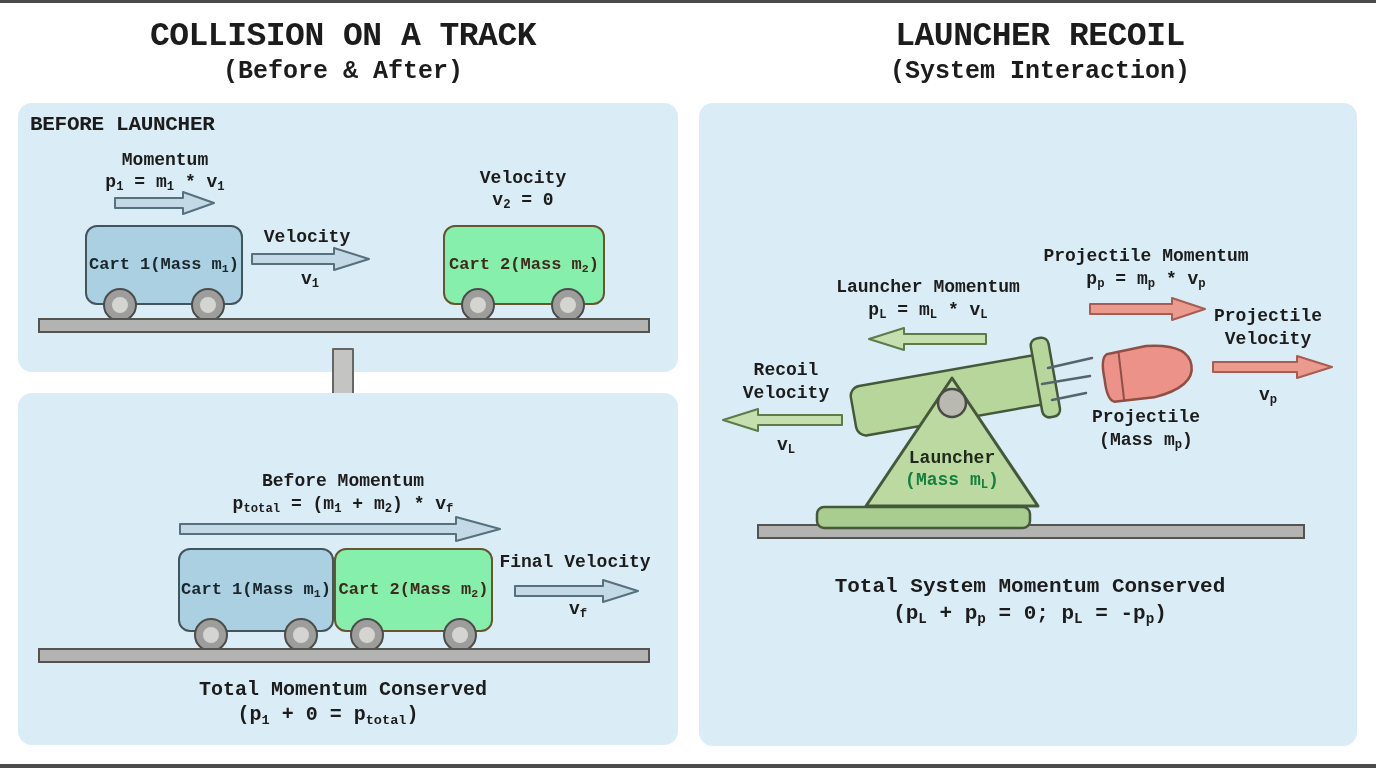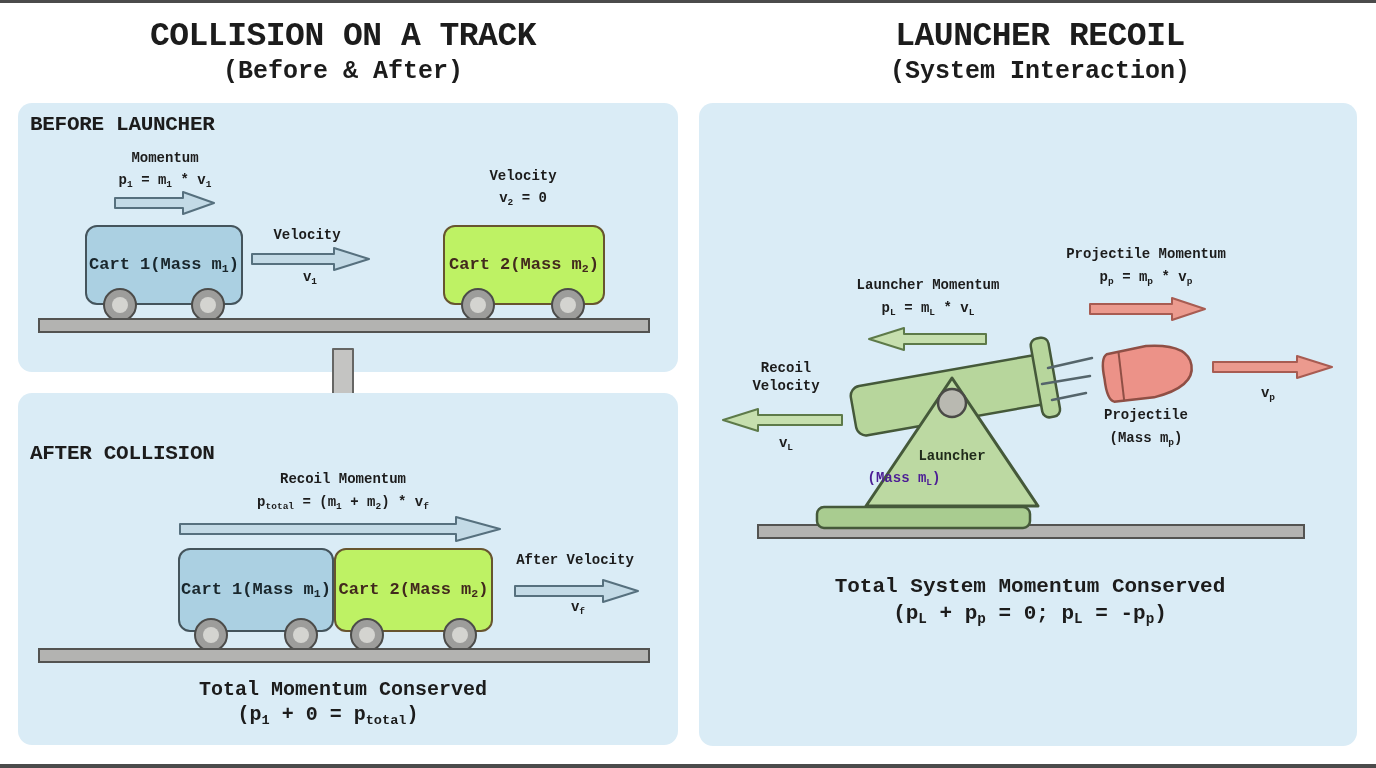--- a/index.html
+++ b/index.html
@@ -20,35 +20,35 @@
   }
   .subtitle{
     position:absolute;transform:translateX(-50%);
     font-weight:700;font-size:25px;white-space:nowrap;
   }
   .phead{
     position:absolute;font-weight:700;font-size:21px;letter-spacing:-0.3px;white-space:nowrap;
   }
   .lbl{
     position:absolute;transform:translateX(-50%);
-    font-weight:700;font-size:14px;text-align:center;white-space:nowrap;line-height:1.3;
+    font-weight:700;font-size:18px;text-align:center;white-space:nowrap;line-height:1.3;
   }
   .lbl.wrap{white-space:normal;}
   .big{
     position:absolute;transform:translateX(-50%);
     font-weight:700;font-size:20px;text-align:right;white-space:nowrap;
   }
   sub{font-size:0.68em;vertical-align:-0.28em;line-height:0;}
   .cart{
     position:absolute;border-radius:12px;border:2px solid;
     display:flex;align-items:center;justify-content:center;
     font-weight:700;font-size:17px;text-align:center;line-height:1.35;
   }
   .cart1{background:#abd0e2;border-color:#44545c;color:#19262c;}
-  .cart2{background:#bef264;border-color:#67552f;color:#42291d;}
+  .cart2{background:#86efac;border-color:#67552f;color:#42291d;}
   .wheel{
     position:absolute;width:30px;height:30px;border-radius:50%;
     background:#9d9d9b;border:2px solid #4c4c4a;
   }
   .wheel::after{
     content:'';position:absolute;inset:7px;border-radius:50%;background:#d4d4d0;
   }
   .track{
     position:absolute;height:11px;background:#b3b3b1;border:2px solid #535351;
   }
@@ -102,43 +102,42 @@
   <div class="wheel" style="left:551px;top:288px;"></div>
 
   <div class="track" style="left:38px;top:318px;width:608px;"></div>
 
   <svg class="abs" style="left:312px;top:347px;" width="62" height="98" viewBox="0 0 62 98">
     <polygon points="21,2 41,2 41,52 59,52 31,95 3,52 21,52" fill="#c4c4c2" stroke="#666664" stroke-width="2" stroke-linejoin="round"></polygon>
   </svg>
 
   <div class="panel" style="left:18px;top:393px;width:660px;height:352px;"></div>
 
-  <div class="phead" style="left:30px;top:442px;">AFTER COLLISION</div>
-
-  <div class="lbl" style="left:343px;top:470px;">Recoil Momentum</div>
+
+  <div class="lbl" style="left:343px;top:470px;">Before Momentum</div>
   <div class="lbl" style="left:343px;top:493px;">p<sub>total</sub> = (m<sub>1</sub> + m<sub>2</sub>) * v<sub>f</sub></div>
 
   <svg class="abs" style="left:178px;top:514px;" width="325" height="30" viewBox="0 0 325 30">
     <polygon points="2,10 278,10 278,3 322,15 278,27 278,20 2,20" fill="#c3dae6" stroke="#56707e" stroke-width="2" stroke-linejoin="round"></polygon>
   </svg>
 
   <div class="cart cart1" style="left:178px;top:548px;width:152px;height:80px;">
     <div>Cart 1</div>
     <div>(Mass m<sub>1</sub>)</div>
   </div>
   <div class="cart cart2" style="left:334px;top:548px;width:155px;height:80px;">
     <div>Cart 2</div>
     <div>(Mass m<sub>2</sub>)</div>
   </div>
   <div class="wheel" style="left:194px;top:618px;"></div>
   <div class="wheel" style="left:284px;top:618px;"></div>
   <div class="wheel" style="left:350px;top:618px;"></div>
   <div class="wheel" style="left:443px;top:618px;"></div>
 
-  <div class="lbl" style="left:575px;top:551px;">After Velocity</div>
+  <div class="lbl" style="left:575px;top:551px;">Final Velocity</div>
   <svg class="abs" style="left:513px;top:578px;" width="128" height="26" viewBox="0 0 128 26">
     <polygon points="2,8 90,8 90,2 125,13 90,24 90,18 2,18" fill="#c3dae6" stroke="#56707e" stroke-width="2" stroke-linejoin="round"></polygon>
   </svg>
   <div class="lbl" style="left:578px;top:598px;">v<sub>f</sub></div>
 
   <div class="track" style="left:38px;top:648px;width:608px;"></div>
 
   <div class="big" style="left:343px;top:678px;">Total Momentum Conserved</div>
   <div class="big" style="left:328px;top:703px;">(p<sub>1</sub> + 0 = p<sub>total</sub>)</div>
 
@@ -149,20 +148,21 @@
   <svg class="abs" style="left:866px;top:326px;" width="122" height="26" viewBox="0 0 122 26">
     <polygon points="120,8 38,8 38,2 3,13 38,24 38,18 120,18" fill="#c6dfae" stroke="#5d7a49" stroke-width="2" stroke-linejoin="round"></polygon>
   </svg>
 
   <div class="lbl" style="left:1146px;top:245px;">Projectile Momentum</div>
   <div class="lbl" style="left:1146px;top:268px;">p<sub>p</sub> = m<sub>p</sub> * v<sub>p</sub></div>
   <svg class="abs" style="left:1088px;top:296px;" width="120" height="26" viewBox="0 0 120 26">
     <polygon points="2,8 84,8 84,2 117,13 84,24 84,18 2,18" fill="#eb9a8e" stroke="#a85c52" stroke-width="2" stroke-linejoin="round"></polygon>
   </svg>
 
+  <div class="lbl wrap" style="left:1268px;top:305px;width:110px;margin-left:-55px;transform:none;">Projectile Velocity</div>
   <svg class="abs" style="left:1211px;top:353px;" width="124" height="28" viewBox="0 0 124 28">
     <polygon points="2,9 86,9 86,3 121,14 86,25 86,19 2,19" fill="#eb9a8e" stroke="#a85c52" stroke-width="2" stroke-linejoin="round"></polygon>
   </svg>
   <div class="lbl" style="left:1268px;top:384px;">v<sub>p</sub></div>
 
   <div class="lbl wrap" style="left:786px;top:359px;width:104px;margin-left:-52px;transform:none;">Recoil Velocity</div>
   <svg class="abs" style="left:720px;top:407px;" width="124" height="26" viewBox="0 0 124 26">
     <polygon points="122,8 38,8 38,2 3,13 38,24 38,18 122,18" fill="#c6dfae" stroke="#5d7a49" stroke-width="2" stroke-linejoin="round"></polygon>
   </svg>
   <div class="lbl" style="left:786px;top:434px;">v<sub>L</sub></div>
@@ -172,21 +172,21 @@
   <svg class="abs" style="left:810px;top:330px;" width="420" height="215" viewBox="0 0 420 215">
     <g transform="rotate(-10 142 65)">
       <rect x="42" y="40" width="200" height="50" rx="10" fill="#b7d69c" stroke="#45593a" stroke-width="2.5"></rect>
       <rect x="228" y="24" width="18" height="80" rx="7" fill="#b7d69c" stroke="#45593a" stroke-width="2.5"></rect>
     </g>
     <path d="M142,48 L228,176 L56,176 Z" fill="#bcd9a2" stroke="#45593a" stroke-width="3" stroke-linejoin="round"></path>
     <rect x="7" y="177" width="213" height="21" rx="7" fill="#a9cc90" stroke="#45593a" stroke-width="2.5"></rect>
     <circle cx="142" cy="73" r="14" fill="#b9b9b1" stroke="#4a4a46" stroke-width="2.5"></circle>
   </svg>
   <div class="lbl" style="left:952px;top:447px;color:#1f2a1a;">Launcher</div>
-  <div class="lbl" style="left:904px;top:469px;color:#4c1d95;">(Mass m<sub>L</sub>)</div>
+  <div class="lbl" style="left:952px;top:469px;color:#15803d;">(Mass m<sub>L</sub>)</div>
 
   <svg class="abs" style="left:1040px;top:352px;" width="70" height="55" viewBox="0 0 70 55">
     <line x1="8" y1="16" x2="52" y2="6" stroke="#55656b" stroke-width="2.5" stroke-linecap="round"></line>
     <line x1="2" y1="32" x2="50" y2="24" stroke="#55656b" stroke-width="2.5" stroke-linecap="round"></line>
     <line x1="12" y1="48" x2="46" y2="41" stroke="#55656b" stroke-width="2.5" stroke-linecap="round"></line>
   </svg>
   <svg class="abs" style="left:1098px;top:342px;" width="112" height="62" viewBox="0 0 112 62">
     <g transform="rotate(-9 50 30)">
       <path d="M12,6 Q5,9 6,30 Q5,51 12,54 L52,56 Q94,52 94,30 Q94,8 52,4 Z" fill="#ec9288" stroke="#8f4f45" stroke-width="2.5" stroke-linejoin="round"></path>
       <line x1="24" y1="5" x2="22" y2="55" stroke="#8f4f45" stroke-width="2"></line>

